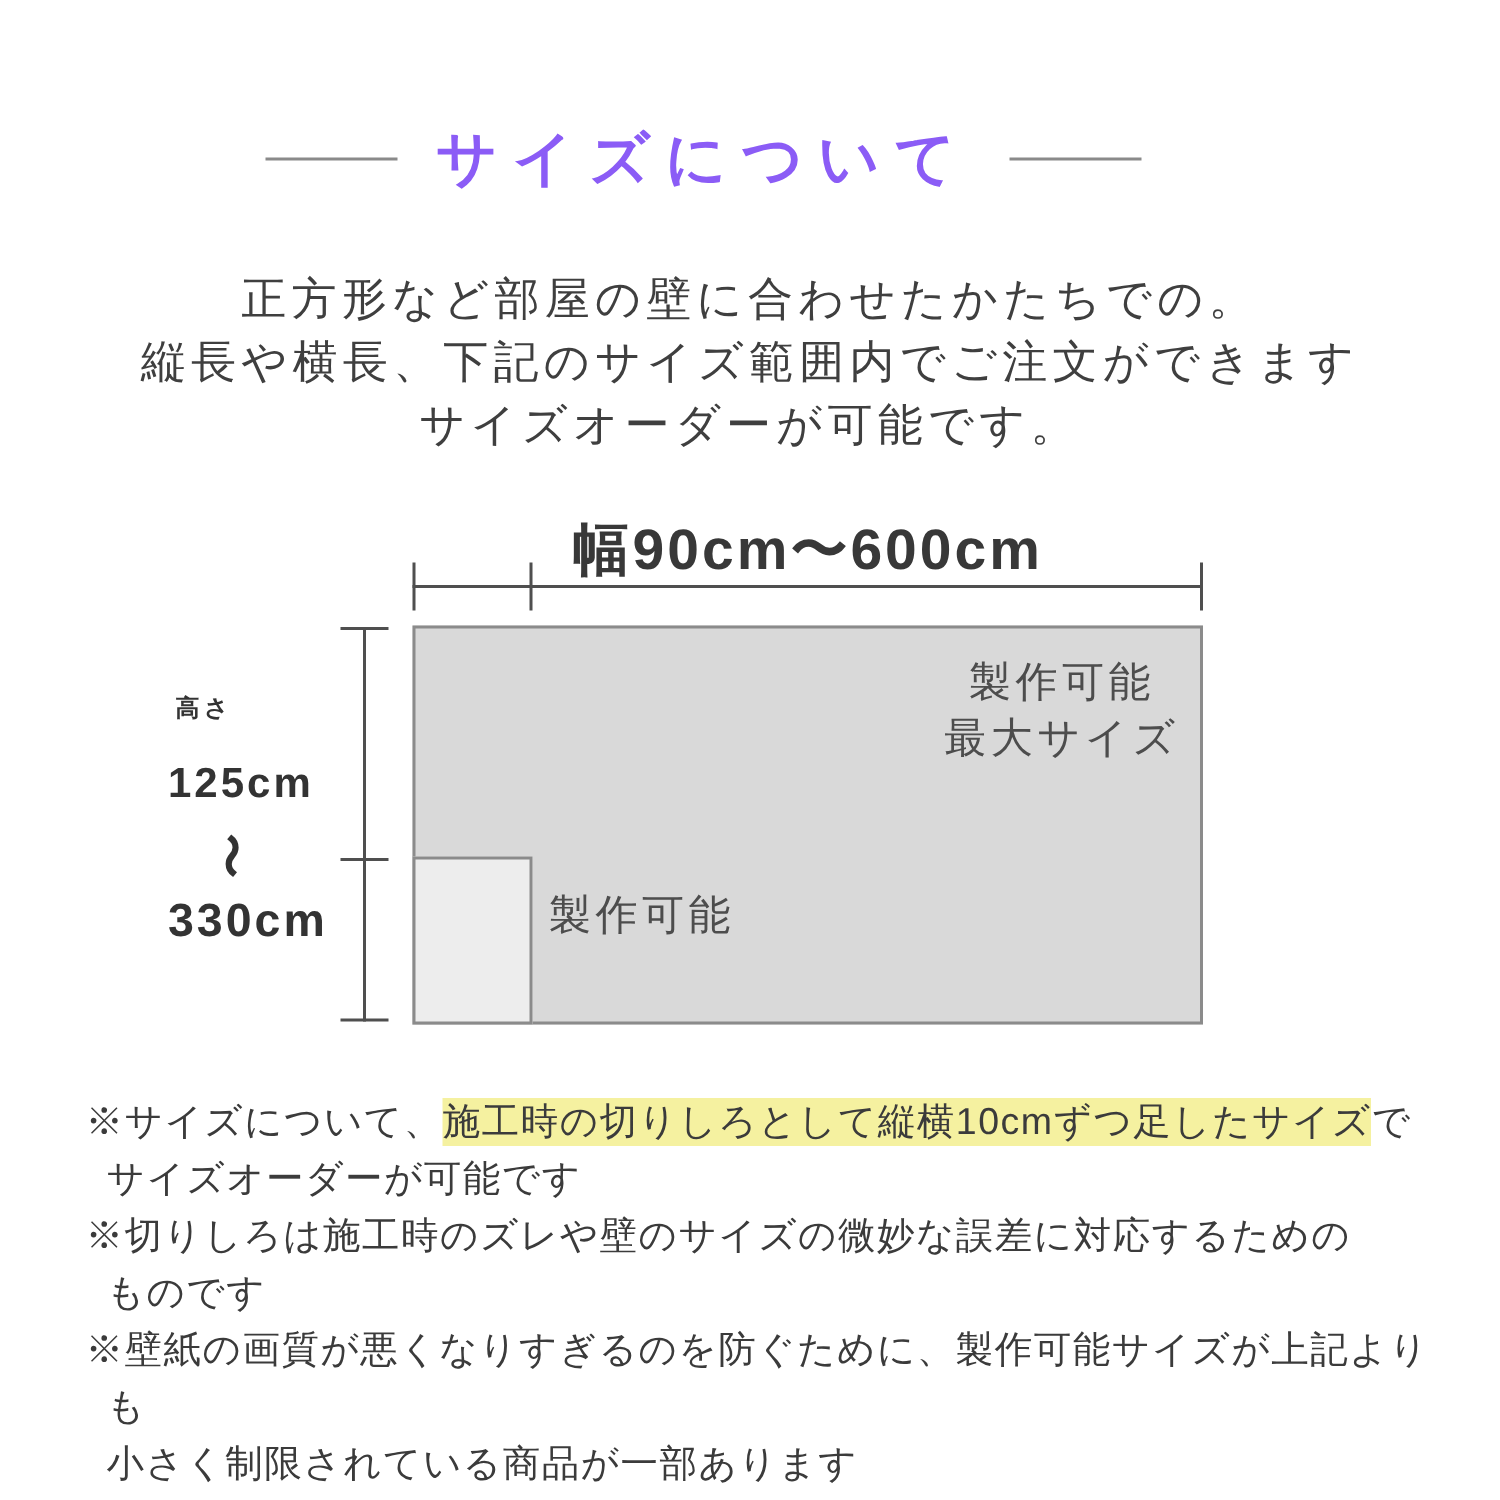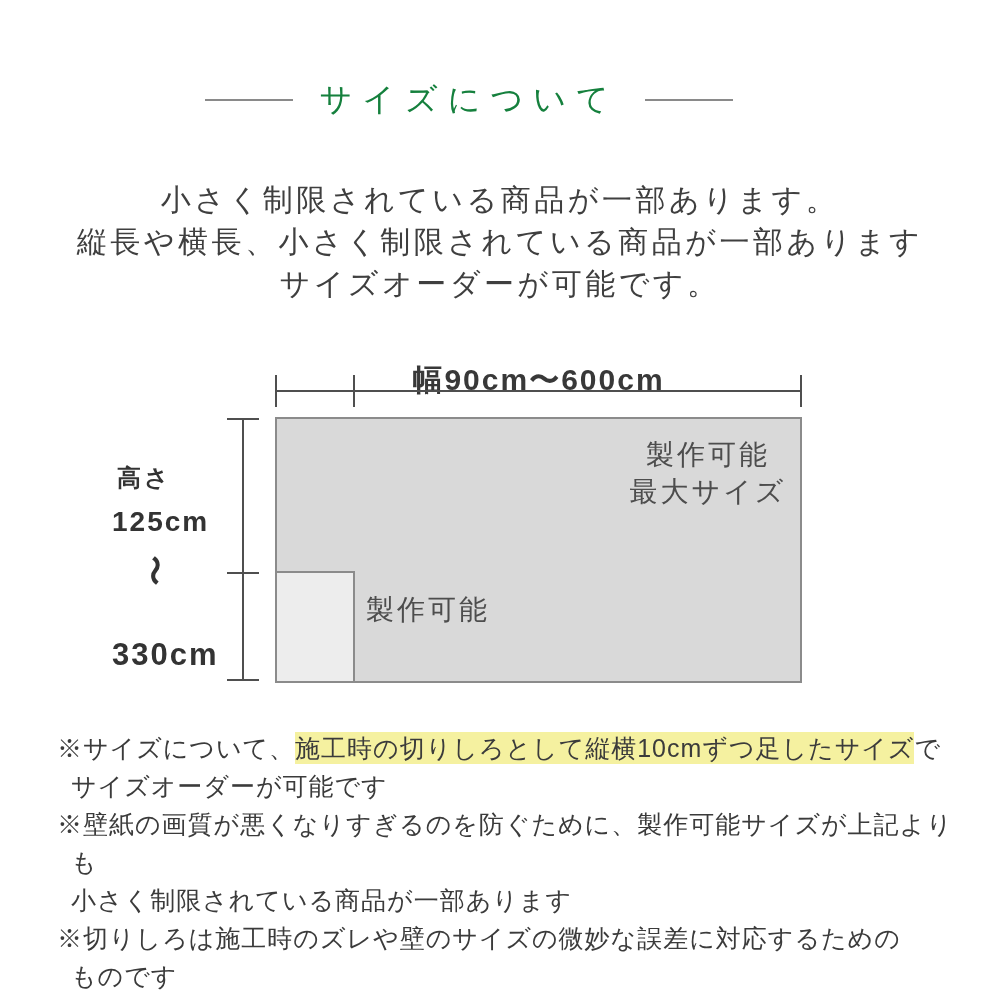--- a/index.html
+++ b/index.html
@@ -13,35 +13,35 @@
   .page { position: relative; width: 1000px; height: 1000px; background: #ffffff; }
 
   
   .header {
     position: absolute; top: 78px; left: 0; width: 1000px;
     display: flex; align-items: center; justify-content: center; gap: 26px;
     transform: translateX(-31px);
   }
   .rule { width: 88px; height: 2px; background: #8a8a8a; }
   .title {
-    font-size: 32px; font-weight: 400; letter-spacing: 10px;
-    color: #15803d; white-space: nowrap;
+    font-size: 40px; font-weight: 700; letter-spacing: 10px;
+    color: #8b5cf6; white-space: nowrap;
   }
 
   
   .intro {
     position: absolute; top: 179px; left: 0; width: 1000px;
     text-align: center; font-size: 30px; line-height: 42px;
     letter-spacing: 3.5px; font-weight: 500; color: #3f3f3f;
   }
 
   
   .width-label {
-    position: absolute; top: 360px; left: 275px; width: 527px;
-    text-align: center; font-size: 30px; font-weight: 700;
+    position: absolute; top: 341px; left: 275px; width: 527px;
+    text-align: center; font-size: 38px; font-weight: 700;
     letter-spacing: 2px; color: #383838;
   }
   .h-line {
     position: absolute; top: 390px; left: 275px; width: 527px; height: 2px;
     background: var(--measure-line, #4f4f4f);
   }
   .h-line .tick {
     position: absolute; top: -15px; width: 2px; height: 32px;
     background: var(--measure-line, #4f4f4f);
   }
@@ -55,24 +55,24 @@
   }
   .v-line .tick {
     position: absolute; left: -15px; width: 32px; height: 2px;
     background: var(--measure-line, #4f4f4f);
   }
   .v-tick-top { top: 0; }
   .v-tick-mid { top: 154px; }
   .v-tick-bottom { bottom: 0; }
 
   .height-labels { position: absolute; left: 112px; top: 462px; width: 120px; height: 180px; color: #333; font-weight: 700; }
-  .hl-caption { position: absolute; top: 0; left: 5px; font-size: 24px; letter-spacing: 3px; }
+  .hl-caption { position: absolute; top: 0; left: 5px; font-size: 16px; letter-spacing: 3px; }
   .hl-min  { position: absolute; top: 44px; left: 0; font-size: 28px; letter-spacing: 2px; }
   .hl-tilde { position: absolute; top: 88px; left: 26px; font-size: 30px; display: inline-block; transform: rotate(90deg); }
-  .hl-max  { position: absolute; top: 134px; left: 0; font-size: 31px; letter-spacing: 2px; margin-top: 41px; }
+  .hl-max  { position: absolute; top: 134px; left: 0; font-size: 31px; letter-spacing: 2px; }
 
   .max-rect {
     position: absolute; left: 275px; top: 417px; width: 527px; height: 266px;
     background: var(--max-rect-fill, #d9d9d9);
     border: 2px solid var(--rect-border, #8b8b8b);
   }
   .min-rect {
     position: absolute; left: 275px; top: 571px; width: 80px; height: 112px;
     background: var(--min-rect-fill, #ededed);
     border: 2px solid var(--rect-border, #8b8b8b);
@@ -101,21 +101,21 @@
 <body>
 
 <div class="page">
 
   <div class="header">
     <span class="rule"></span>
     <h1 class="title">サイズについて</h1>
     <span class="rule"></span>
   </div>
 
-  <p class="intro"><span>小さく制限されている商品が一部あります。</span><br><span>縦長や横長、小さく制限されている商品が一部あります</span><br><span>サイズオーダーが可能です。</span></p>
+  <p class="intro"><span>正方形など部屋の壁に合わせたかたちでの。</span><br><span>縦長や横長、下記のサイズ範囲内でご注文ができます</span><br><span>サイズオーダーが可能です。</span></p>
 
   <div class="width-label">幅90cm〜600cm</div>
 
   <div class="h-line">
     <span class="tick h-tick-left"></span>
     <span class="tick h-tick-min"></span>
     <span class="tick h-tick-right"></span>
   </div>
 
   <div class="v-line">
@@ -133,17 +133,17 @@
 
   <div class="max-rect"></div>
   <div class="min-rect"></div>
 
   <div class="max-label"><span>製作可能</span><br><span>最大サイズ</span></div>
 
   <div class="min-label"><span>製作可能</span><br></div>
 
   <div class="notes">
     <div class="note"><span>※</span><span>サイズについて、</span><span class="hl-yellow">施工時の切りしろとして縦横10cmずつ足したサイズ</span><span>で</span><br><span>サイズオーダーが可能です</span></div>
+    <div class="note"><span>※</span><span>切りしろは施工時のズレや壁のサイズの微妙な誤差に対応するための</span><br><span>ものです</span></div>
     <div class="note"><span>※</span><span>壁紙の画質が悪くなりすぎるのを防ぐために、製作可能サイズが上記よりも</span><br><span>小さく制限されている商品が一部あります</span></div>
-    <div class="note"><span>※</span><span>切りしろは施工時のズレや壁のサイズの微妙な誤差に対応するための</span><br><span>ものです</span></div>
   </div>
 
 </div>
 
 </body></html>

